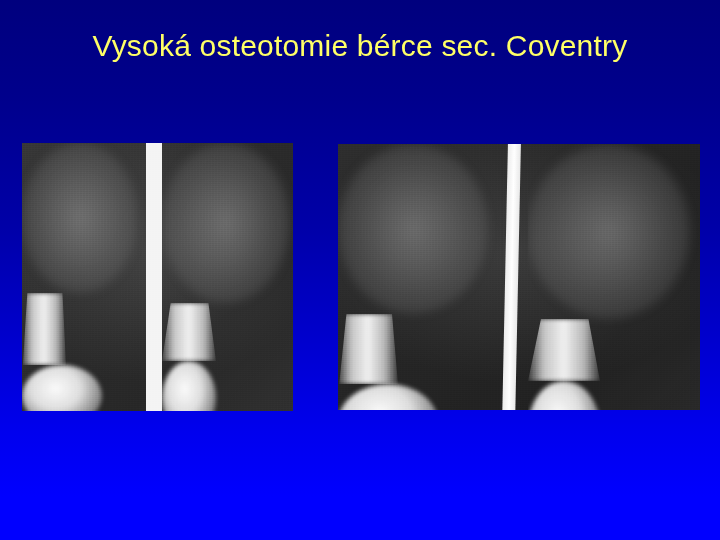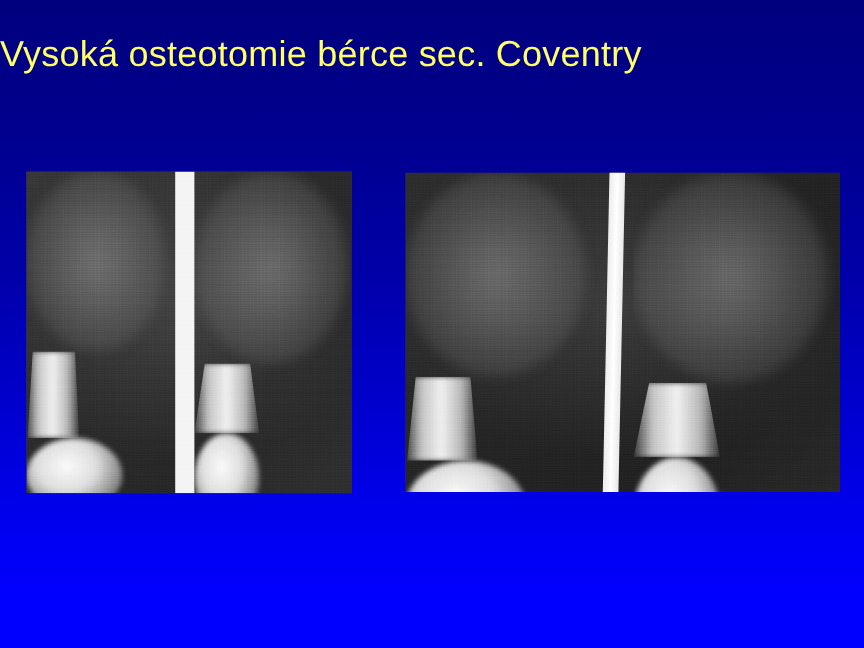--- a/index.html
+++ b/index.html
@@ -20,21 +20,21 @@
        #0000ff 92%,
        #0000ff 100%);
     overflow:hidden;
   }
 
   
   #title {
     position:absolute;
     left:0; top:26px;
     width:720px;
-    text-align:left;
+    text-align:center;
     color:#ffff66;
     font-size:30px;
     font-weight:400;
     letter-spacing:0.2px;
     line-height:40px;
     white-space:nowrap;
   }
 
   
   .xray-panel {

